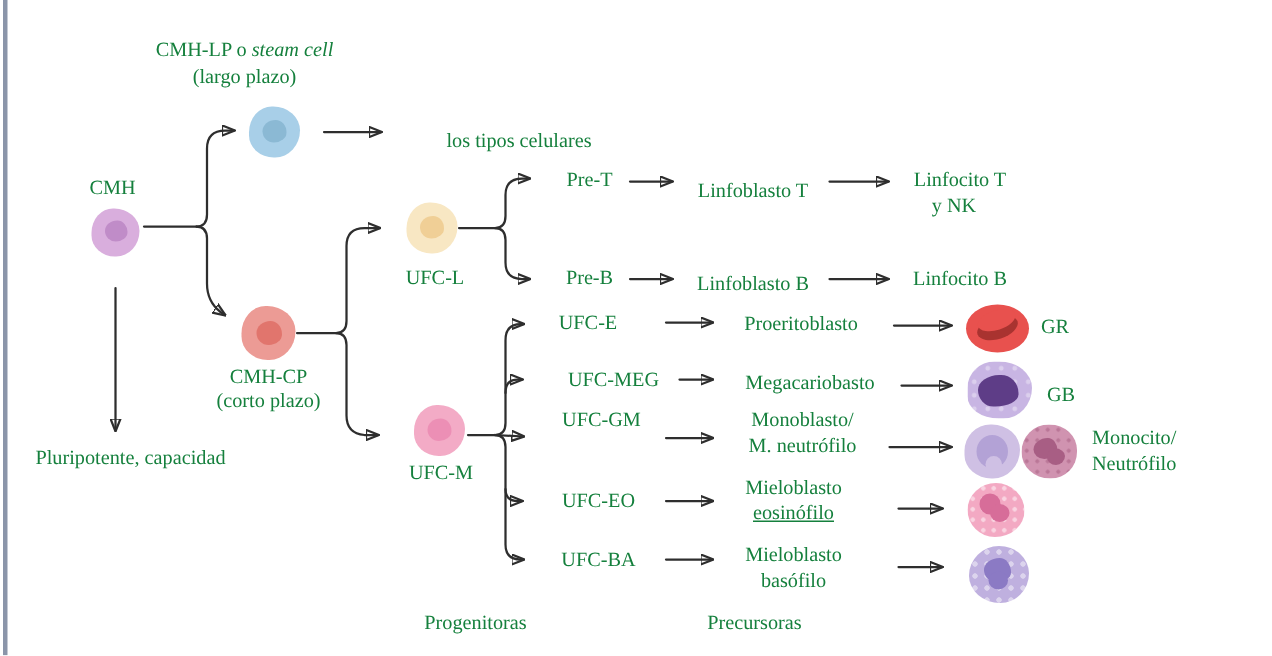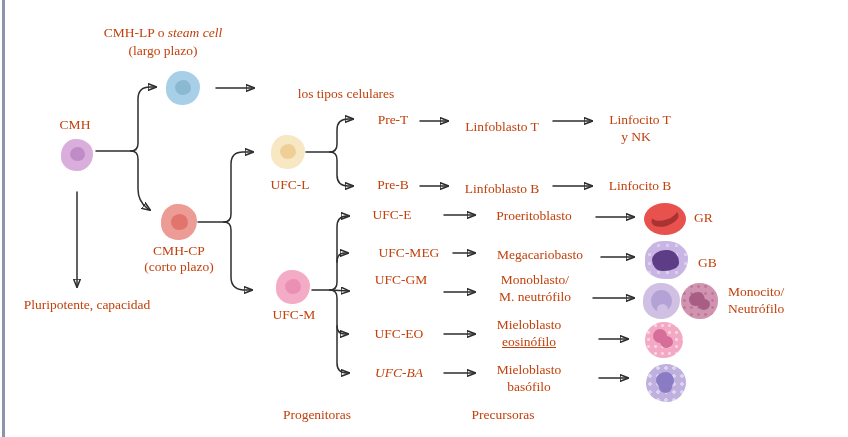--- a/index.html
+++ b/index.html
@@ -38,21 +38,21 @@
   .eos-nuc{position:absolute;left:8px;top:7px;width:14px;height:14px;border-radius:50%;}
   .eos-lobe{position:absolute;left:7px;top:7px;width:13px;height:12px;border-radius:50%;display:block;}
   .bas-body{border-radius:50% 50% 48% 52% / 52% 48% 52% 48%;
     background-image:radial-gradient(circle, rgba(255,255,255,0.45) 1.6px, transparent 2px);background-size:8px 8px;}
   .bas-nuc{position:absolute;left:10px;top:8px;width:18px;height:16px;border-radius:58% 42% 55% 45%/50% 60% 40% 50%;}
   .bas-lobe{position:absolute;left:3px;top:9px;width:13px;height:12px;border-radius:50%;display:block;}
 </style>
 </head>
 <body>
 
-<div id="stage" style="color: #c2410c;">
+<div id="stage" style="color: #15803d;">
   <div id="frame-line" style="background-color: rgb(139, 149, 169);"></div>
 
   <svg class="wires" width="848" height="437" viewBox="0 0 848 437" style="color: rgb(46, 46, 46);">
     <defs>
       <marker id="arr" viewBox="0 0 9 8" refX="8" refY="4" markerWidth="9" markerHeight="8" markerUnits="userSpaceOnUse" orient="auto">
         <path d="M0,0.6 L8.6,4 L0,7.4 Z" fill="currentColor" stroke="none"></path>
       </marker>
     </defs>
 
     <g>
@@ -195,19 +195,19 @@
   <div class="lbl" style="left:401px;top:272px;">UFC-GM</div>
   <div class="lbl" style="left:535px;top:272px;">Monoblasto/</div>
   <div class="lbl" style="left:535px;top:289px;">M. neutrófilo</div>
   <div class="lbl la" style="left:728px;top:284px;">Monocito/</div>
   <div class="lbl la" style="left:728px;top:301px;">Neutrófilo</div>
 
   <div class="lbl" style="left:399px;top:326px;">UFC-EO</div>
   <div class="lbl" style="left:529px;top:317px;">Mieloblasto</div>
   <div class="lbl" style="left:529px;top:334px;text-decoration:underline;">eosinófilo</div>
 
-  <div class="lbl" style="left:399px;top:365px;font-style:italic;">UFC-BA</div>
+  <div class="lbl" style="left:399px;top:365px;">UFC-BA</div>
   <div class="lbl" style="left:529px;top:362px;">Mieloblasto</div>
   <div class="lbl" style="left:529px;top:379px;">basófilo</div>
 
   <div class="lbl" style="left:317px;top:407px;">Progenitoras</div>
   <div class="lbl" style="left:503px;top:407px;">Precursoras</div>
 </div>
 
 </body></html>

